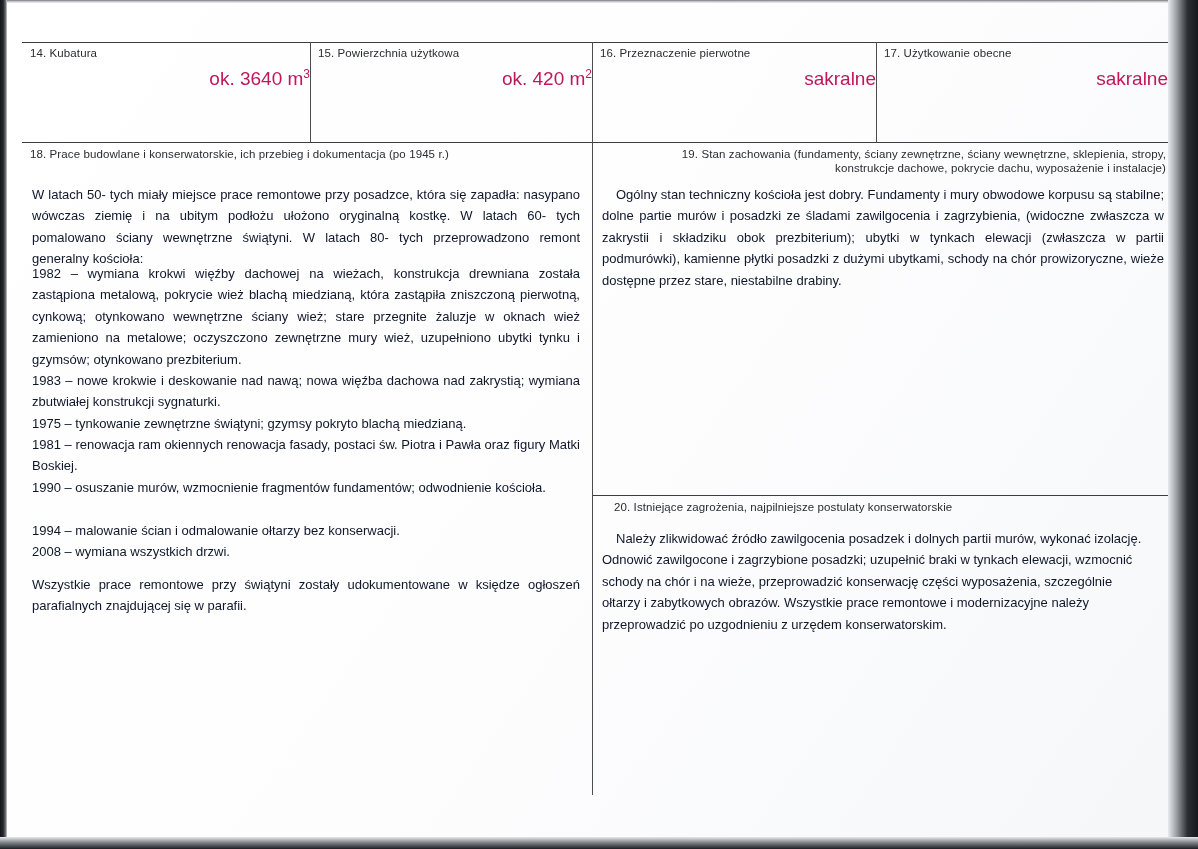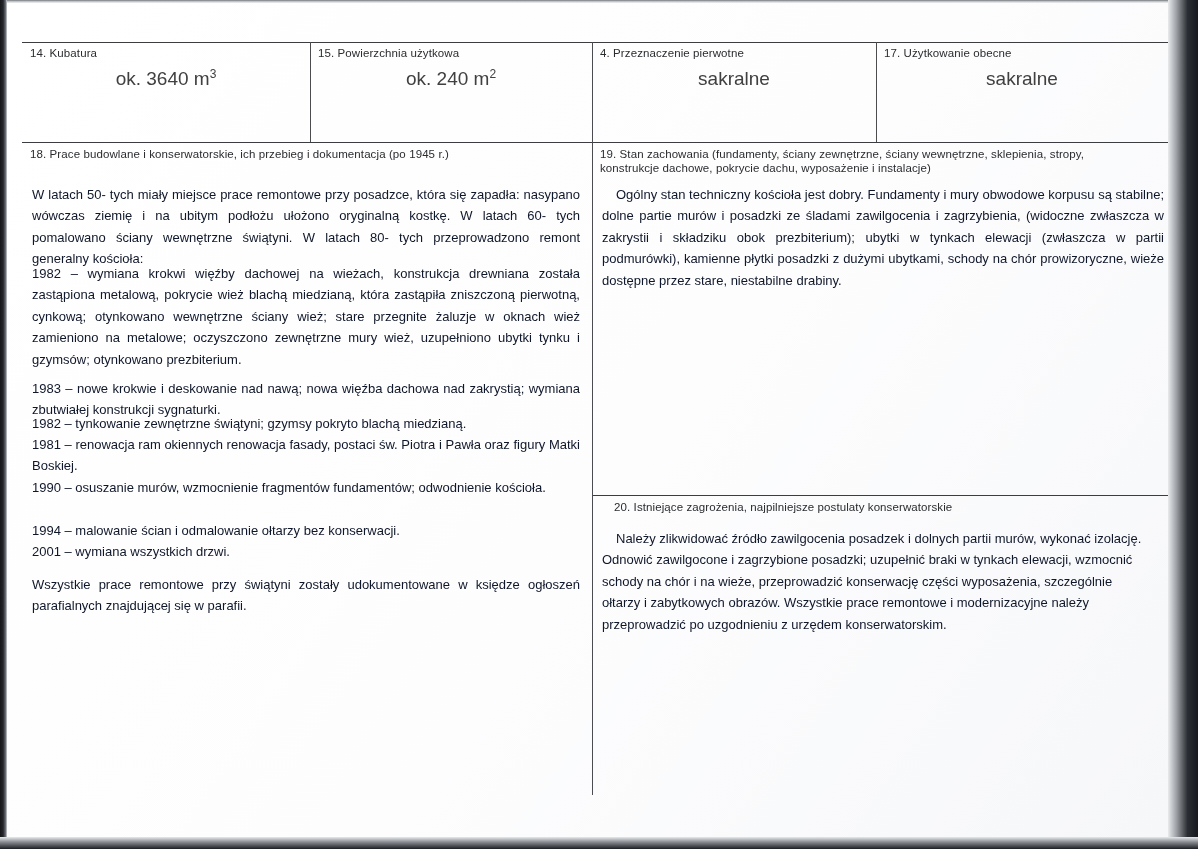--- a/index.html
+++ b/index.html
@@ -69,22 +69,22 @@
     position: absolute;
     font-size: 11.5px;
     line-height: 13.5px;
     letter-spacing: 0.1px;
     color: #2a2c2f;
     white-space: pre-line;
   }
   .big-value {
     position: absolute;
     font-size: 19px;
-    color: #404040;
-    text-align: center;
+    color: #be185d;
+    text-align: right;
   }
   .big-value sup {
     font-size: 12px;
     vertical-align: super;
     line-height: 0;
   }
   .body-text {
     position: absolute;
     font-size: 13px;
     line-height: 21.4px;
@@ -119,41 +119,41 @@
 
     <div class="vrule" style="left:288px; top:0; height:100px;"></div>
     <div class="vrule" style="left:570px; top:0; height:100px;"></div>
     <div class="vrule" style="left:854px; top:0; height:100px;"></div>
     <div class="vrule" style="left:570px; top:100px; height:653px;"></div>
 
     <div class="cell-label" style="left:8px; top:5px;">14. Kubatura</div>
     <div class="big-value" style="left:0; top:26px; width:288px;"><span>ok. 3640 m</span><sup>3</sup></div>
 
     <div class="cell-label" style="left:296px; top:5px;">15. Powierzchnia użytkowa</div>
-    <div class="big-value" style="left:288px; top:26px; width:282px;"><span>ok. 240 m</span><sup>2</sup></div>
+    <div class="big-value" style="left:288px; top:26px; width:282px;"><span>ok. 420 m</span><sup>2</sup></div>
 
-    <div class="cell-label" style="left:578px; top:5px;">4. Przeznaczenie pierwotne</div>
+    <div class="cell-label" style="left:578px; top:5px;">16. Przeznaczenie pierwotne</div>
     <div class="big-value" style="left:570px; top:26px; width:284px;"><span>sakralne</span><sup></sup></div>
 
     <div class="cell-label" style="left:862px; top:5px;">17. Użytkowanie obecne</div>
     <div class="big-value" style="left:854px; top:26px; width:292px;"><span>sakralne</span><sup></sup></div>
 
     <div class="cell-label" style="left:8px; top:106px; width:552px;">18. Prace budowlane i konserwatorskie, ich przebieg i dokumentacja (po 1945 r.)</div>
 
     <div class="body-text" style="left:10px; top:142px; width:548px;">W latach 50- tych miały miejsce prace remontowe przy posadzce, która się zapadła: nasypano wówczas ziemię i na ubitym podłożu ułożono oryginalną kostkę. W latach 60- tych pomalowano ściany wewnętrzne świątyni. W latach 80- tych przeprowadzono remont generalny kościoła:</div>
     <div class="body-text" style="left:10px; top:221px; width:548px;">1982 – wymiana krokwi więźby dachowej na wieżach, konstrukcja drewniana została zastąpiona metalową, pokrycie wież blachą miedzianą, która zastąpiła zniszczoną pierwotną, cynkową; otynkowano wewnętrzne ściany wież; stare przegnite żaluzje w oknach wież zamieniono na metalowe; oczyszczono zewnętrzne mury wież, uzupełniono ubytki tynku i gzymsów; otynkowano prezbiterium.</div>
-    <div class="body-text" style="left:10px; top:336px; width:548px;">1983 – nowe krokwie i deskowanie nad nawą; nowa więźba dachowa nad zakrystią; wymiana zbutwiałej konstrukcji sygnaturki.</div>
-    <div class="body-text nojust" style="left:10px; top:371px; width:552px;">1982 – tynkowanie zewnętrzne świątyni; gzymsy pokryto blachą miedzianą.</div>
+    <div class="body-text" style="left:10px; top:328px; width:548px;">1983 – nowe krokwie i deskowanie nad nawą; nowa więźba dachowa nad zakrystią; wymiana zbutwiałej konstrukcji sygnaturki.</div>
+    <div class="body-text nojust" style="left:10px; top:371px; width:552px;">1975 – tynkowanie zewnętrzne świątyni; gzymsy pokryto blachą miedzianą.</div>
     <div class="body-text" style="left:10px; top:392px; width:548px;">1981 – renowacja ram okiennych renowacja fasady, postaci św. Piotra i Pawła oraz figury Matki Boskiej.</div>
     <div class="body-text" style="left:10px; top:435px; width:548px;">1990 – osuszanie murów, wzmocnienie fragmentów fundamentów; odwodnienie kościoła.</div>
     <div class="body-text nojust" style="left:10px; top:478px; width:552px;">1994 – malowanie ścian i odmalowanie ołtarzy bez konserwacji.</div>
-    <div class="body-text nojust" style="left:10px; top:499px; width:552px;">2001 – wymiana wszystkich drzwi.</div>
+    <div class="body-text nojust" style="left:10px; top:499px; width:552px;">2008 – wymiana wszystkich drzwi.</div>
     <div class="body-text" style="left:10px; top:532px; width:548px;">Wszystkie prace remontowe przy świątyni zostały udokumentowane w księdze ogłoszeń parafialnych znajdującej się w parafii.</div>
 
-    <div class="cell-label" style="left:578px; top:106px; width:566px;">19. Stan zachowania (fundamenty, ściany zewnętrzne, ściany wewnętrzne, sklepienia, stropy,
+    <div class="cell-label" style="left:578px; top:106px; width:566px;text-align:right;">19. Stan zachowania (fundamenty, ściany zewnętrzne, ściany wewnętrzne, sklepienia, stropy,
 konstrukcje dachowe, pokrycie dachu, wyposażenie i instalacje)</div>
 
     <div class="body-text indent-first" style="left:580px; top:142px; width:562px;">Ogólny stan techniczny kościoła jest dobry. Fundamenty i mury obwodowe korpusu są stabilne; dolne partie murów i posadzki ze śladami zawilgocenia i zagrzybienia, (widoczne zwłaszcza w zakrystii i składziku obok prezbiterium); ubytki w tynkach elewacji (zwłaszcza w partii podmurówki), kamienne płytki posadzki z dużymi ubytkami, schody na chór prowizoryczne, wieże dostępne przez stare, niestabilne drabiny.</div>
 
     <div class="cell-label" style="left:592px; top:459px; width:566px;">20. Istniejące zagrożenia, najpilniejsze postulaty konserwatorskie</div>
 
     <div class="body-text indent-first nojust" style="left:580px; top:486px; width:552px;">Należy zlikwidować źródło zawilgocenia posadzek i dolnych partii murów, wykonać izolację. Odnowić zawilgocone i zagrzybione posadzki; uzupełnić braki w tynkach elewacji, wzmocnić schody na chór i na wieże, przeprowadzić konserwację części wyposażenia, szczególnie ołtarzy i zabytkowych obrazów. Wszystkie prace remontowe i modernizacyjne należy przeprowadzić po uzgodnieniu z urzędem konserwatorskim.</div>
 
   </div>
 </div>

